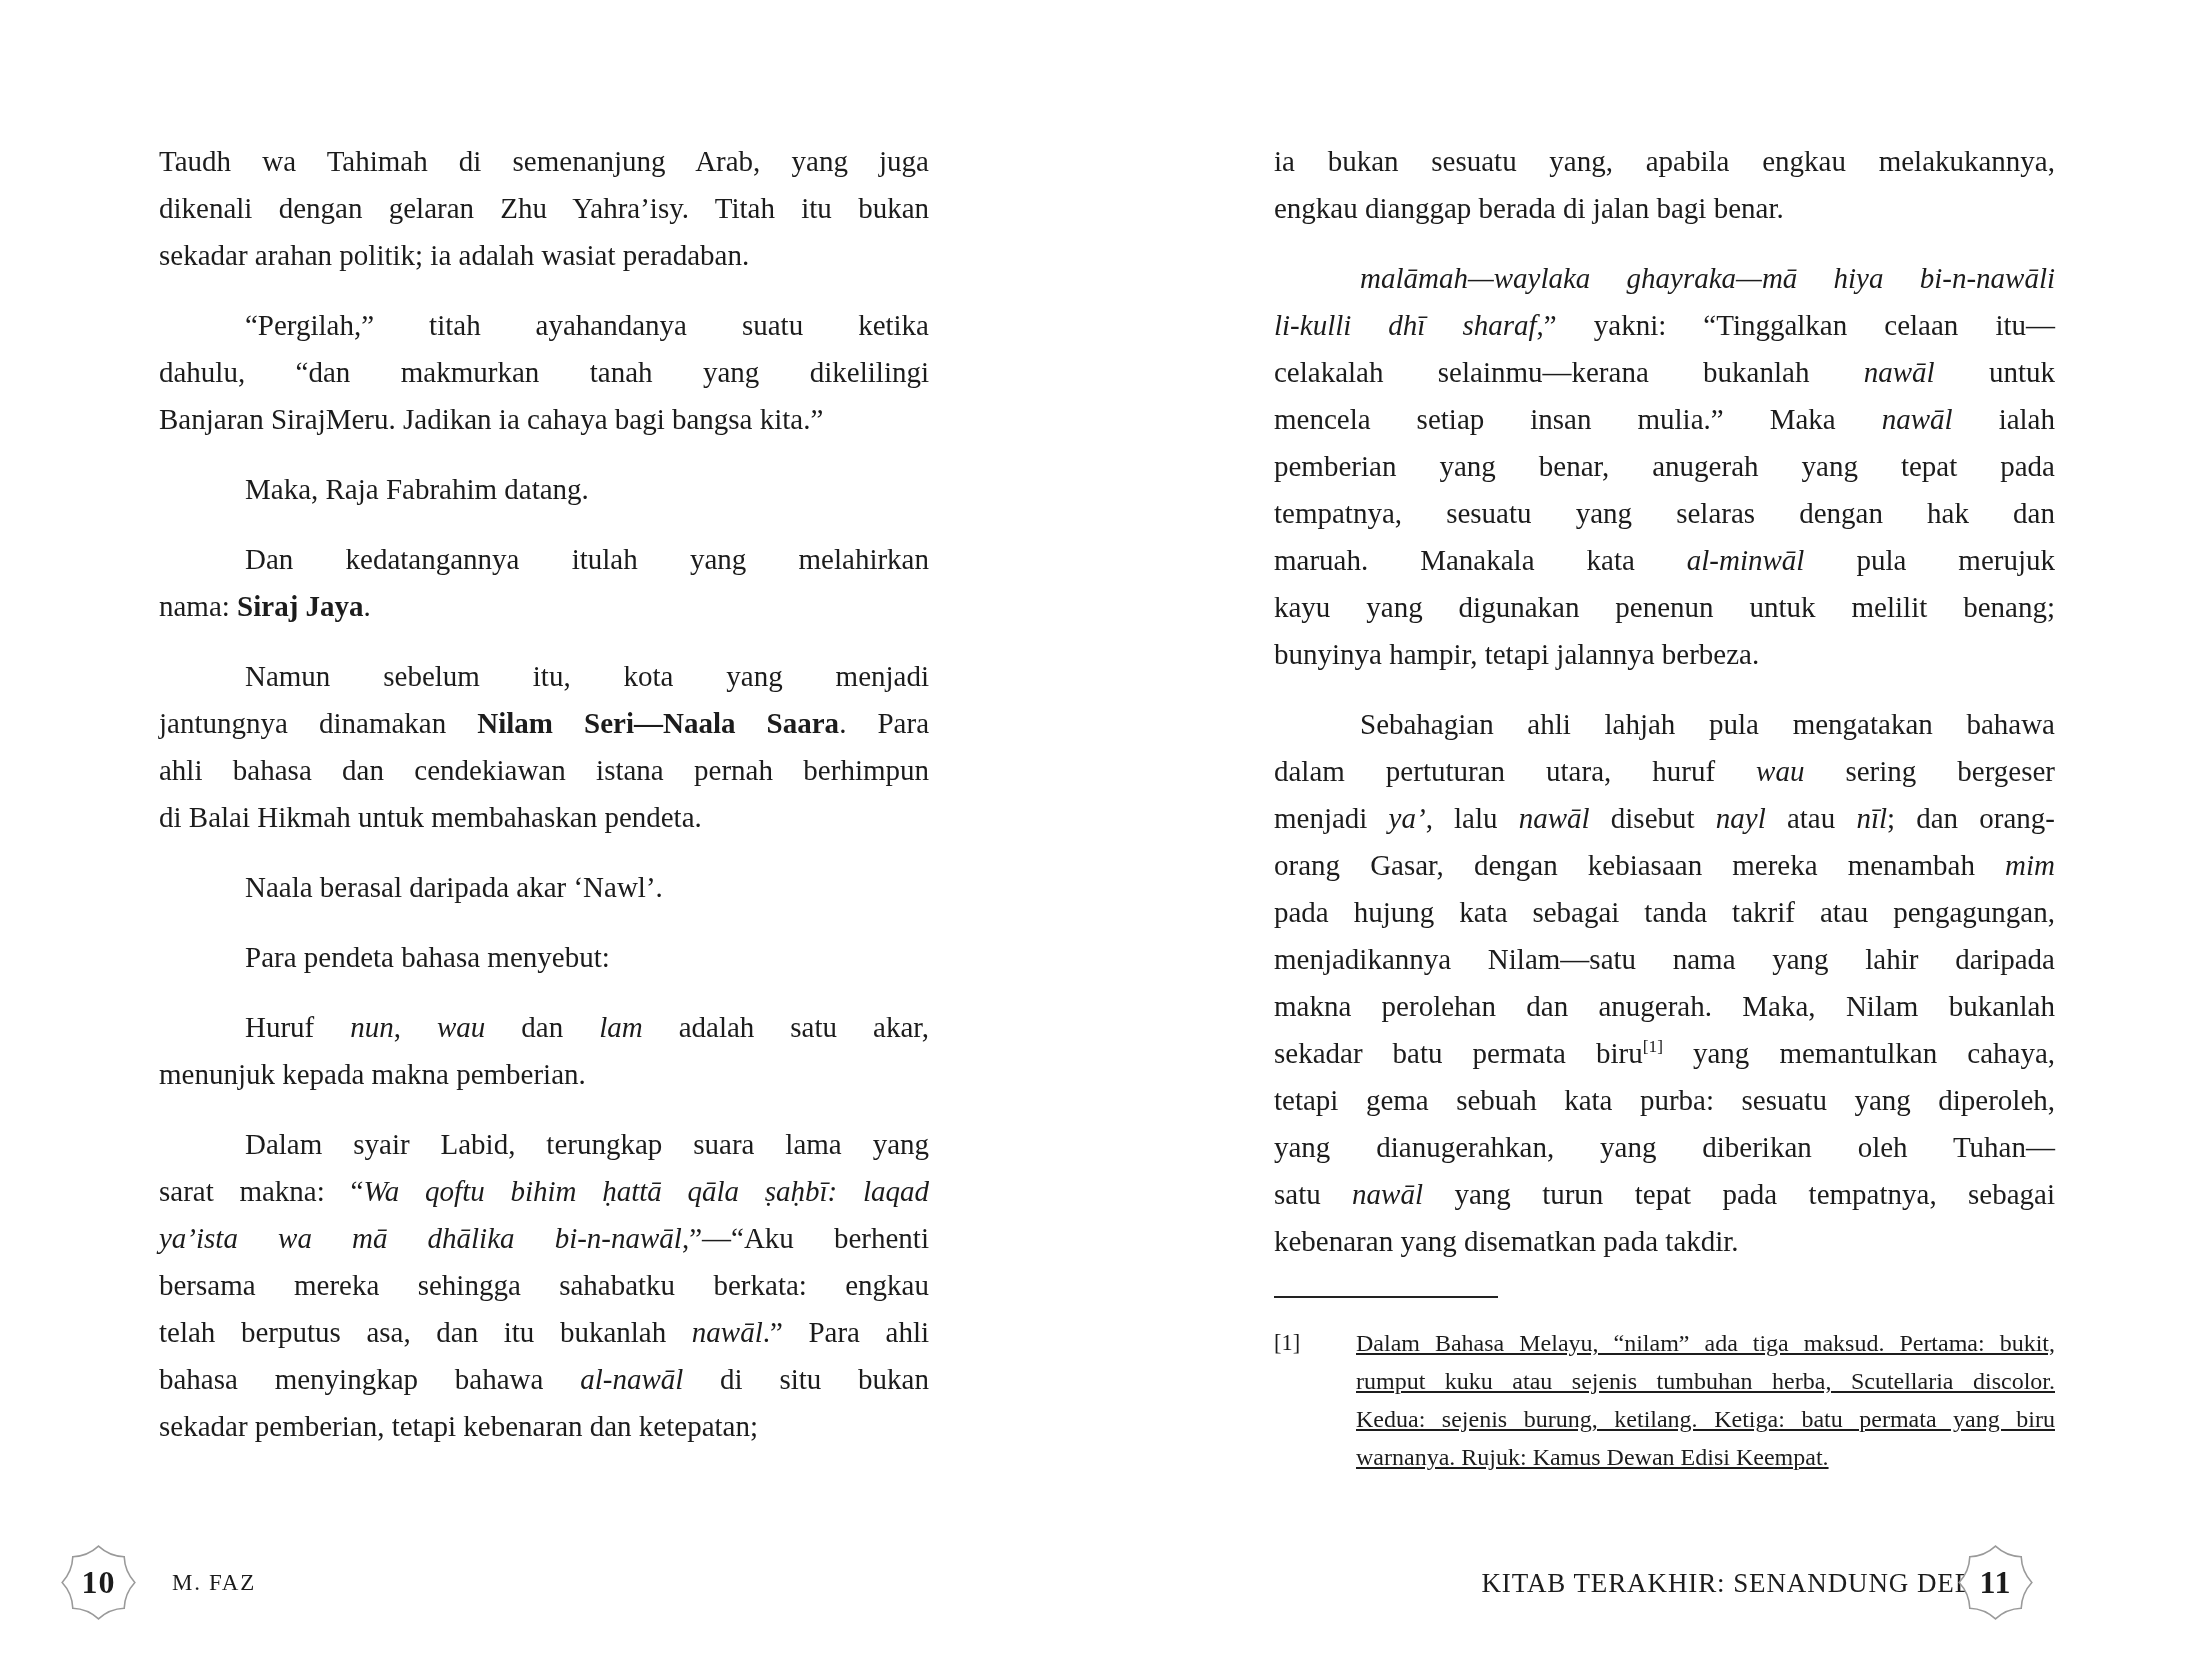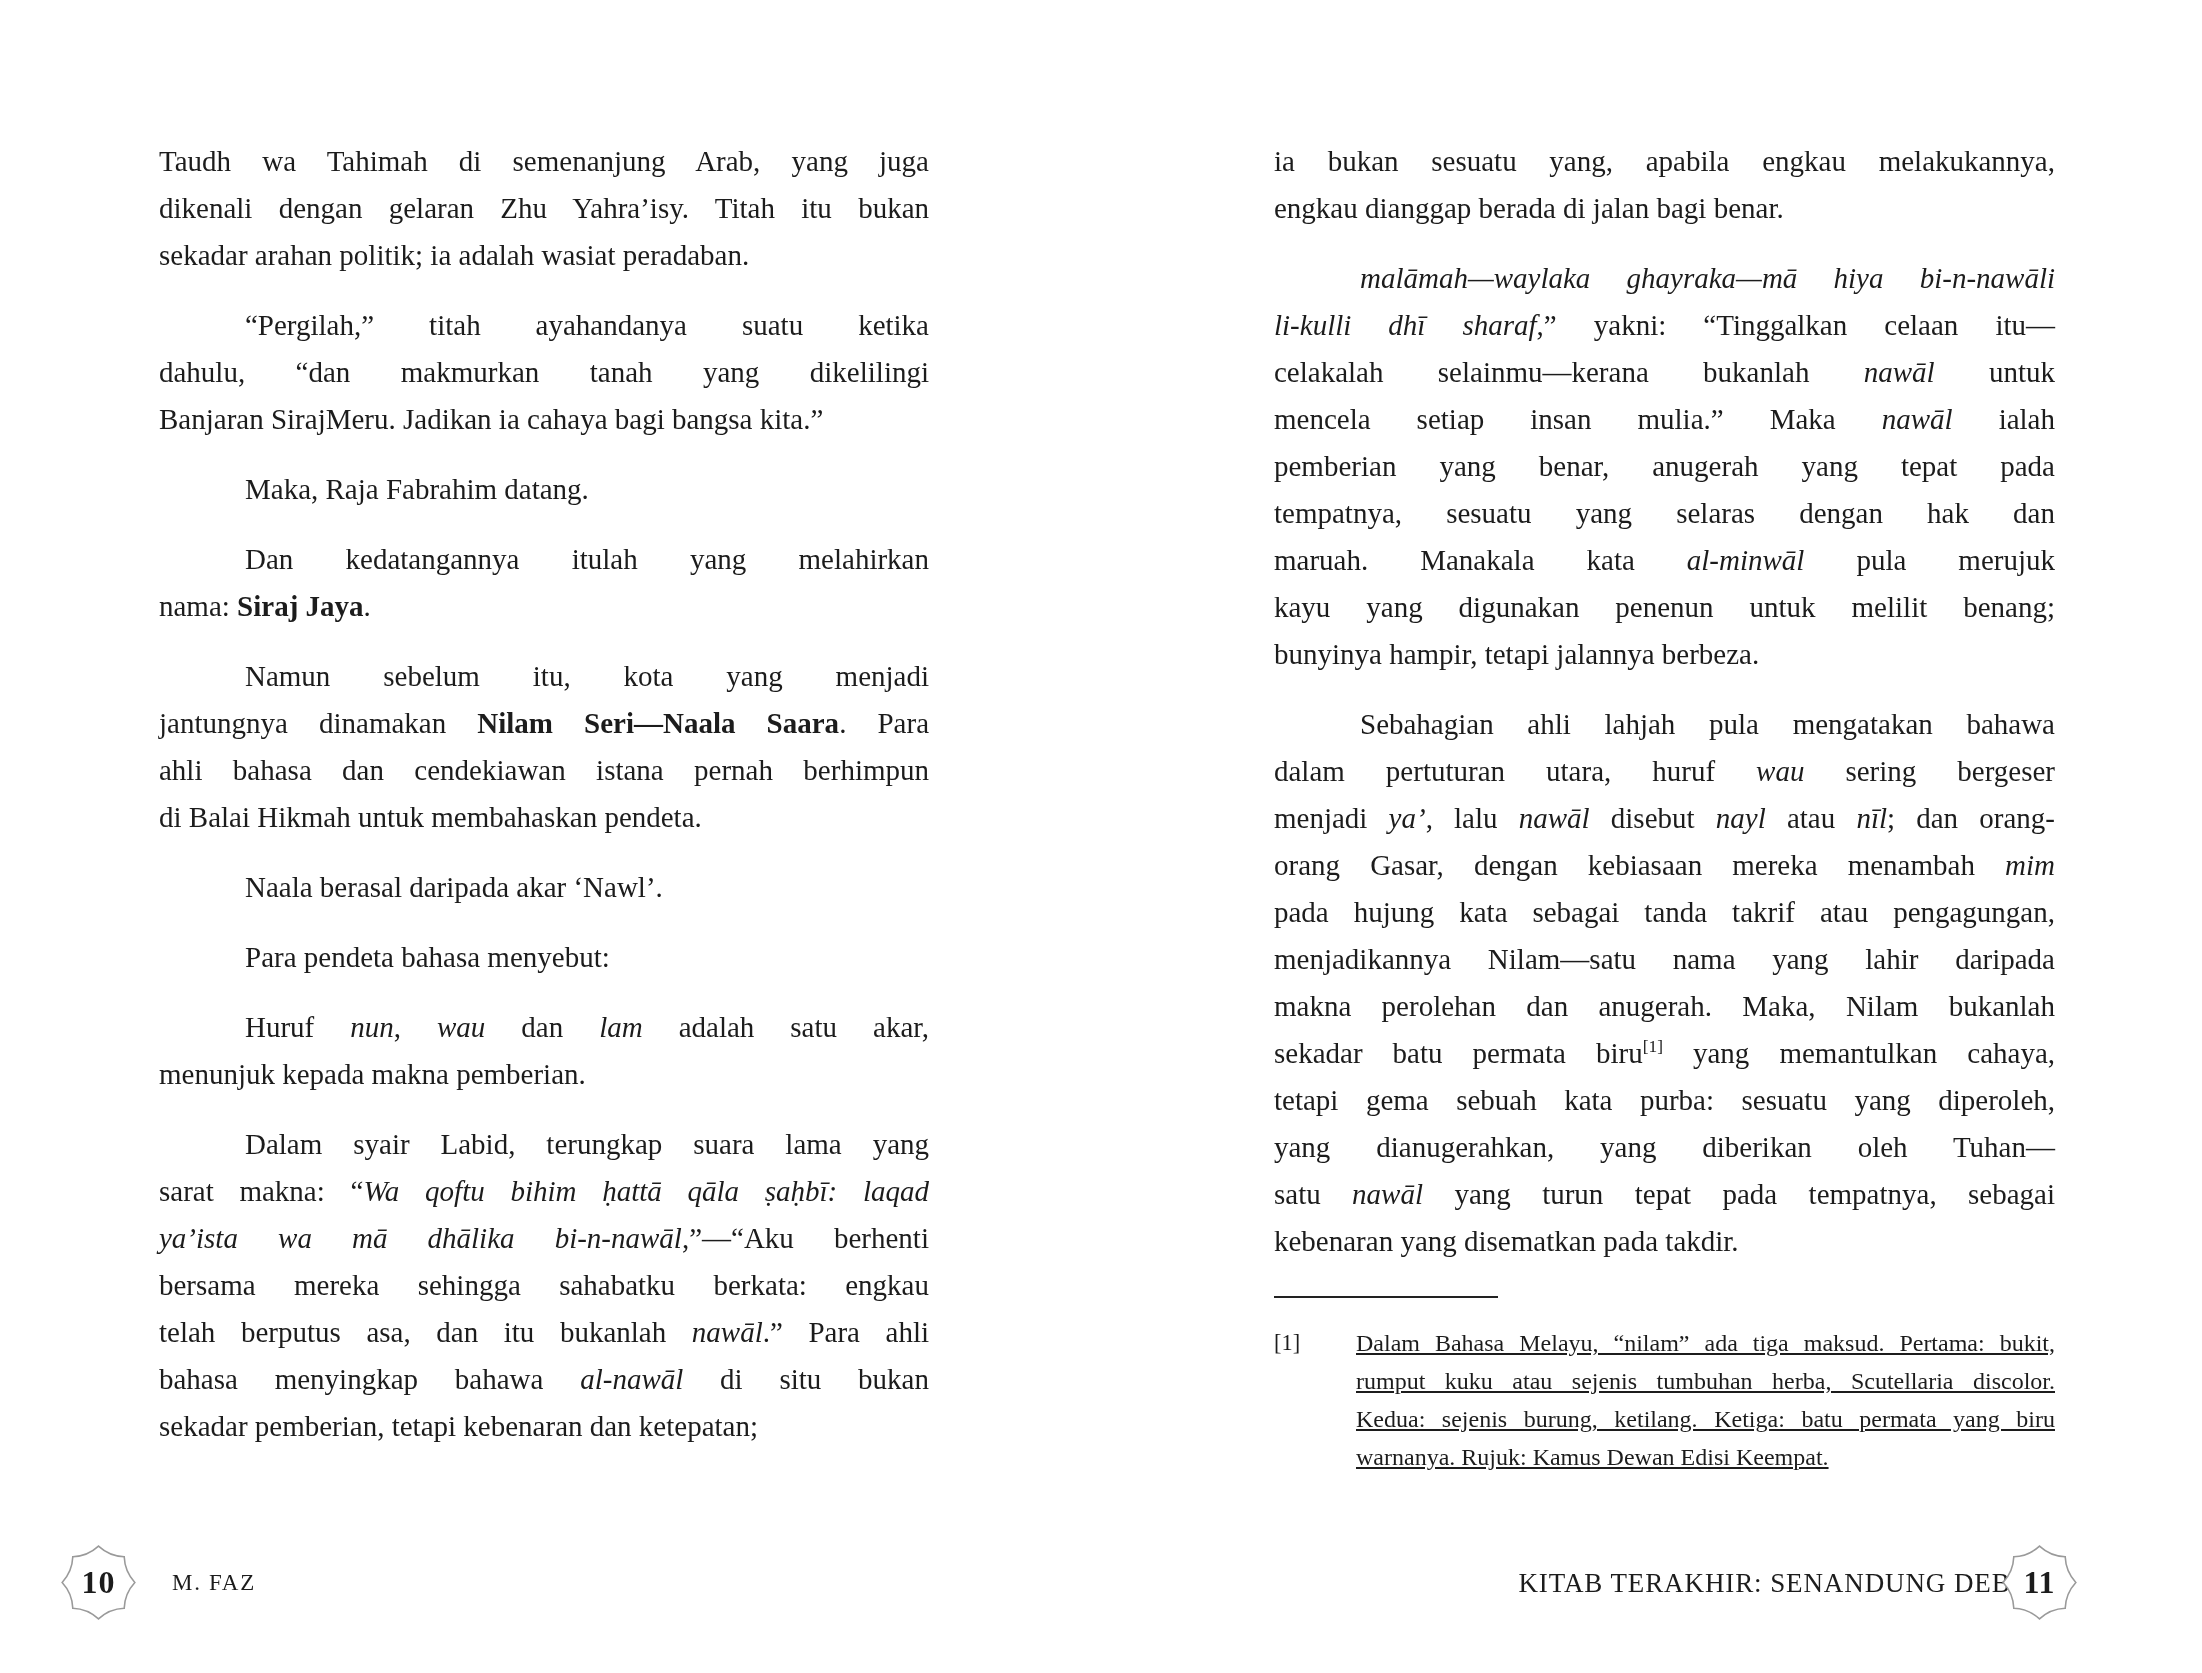--- a/index.html
+++ b/index.html
@@ -3,21 +3,21 @@
 <meta charset="utf-8">
 <style>
   html, body {
     margin: 0; padding: 0;
     width: 2203px; height: 1673px;
     background: #ffffff;
     font-family: "Liberation Serif", "DejaVu Serif", serif;
     color: #1c1c1c;
     overflow: hidden;
   }
-  .spread { position: relative; width: 2153px; height: 1673px; padding-left: 37px; }
+  .spread { position: relative; width: 2153px; height: 1673px; }
 
   .col { position: absolute; top: 138px; }
   .col.left  { left: 159px;  width: 770px; }
   .col.right { left: 1274px; width: 781px; }
 
   .para { margin: 0; }
   .para + .para { margin-top: 23px; }
   .para.indent .line:first-child { text-indent: 86px; }
 
   .line {
@@ -56,21 +56,21 @@
     width: 79px; height: 79px;
     display: flex; align-items: center; justify-content: center;
   }
   .badge svg { position: absolute; left: 0; top: 0; width: 100%; height: 100%; }
   .badge-num {
     position: relative;
     font-size: 32px; font-weight: bold;
     letter-spacing: 0.9px;
   }
   .badge.left-badge  { left: 59px;  top: 1543px; }
-  .badge.right-badge { left: 2000px; top: 1543px; }
+  .badge.right-badge { left: 1956px; top: 1543px; }
 
   .footer-label {
     position: absolute; top: 1583px;
     transform: translateY(-50%);
     white-space: nowrap;
   }
   .footer-label.author {
     left: 172px;
     font-size: 23px; letter-spacing: 1.7px;
   }

